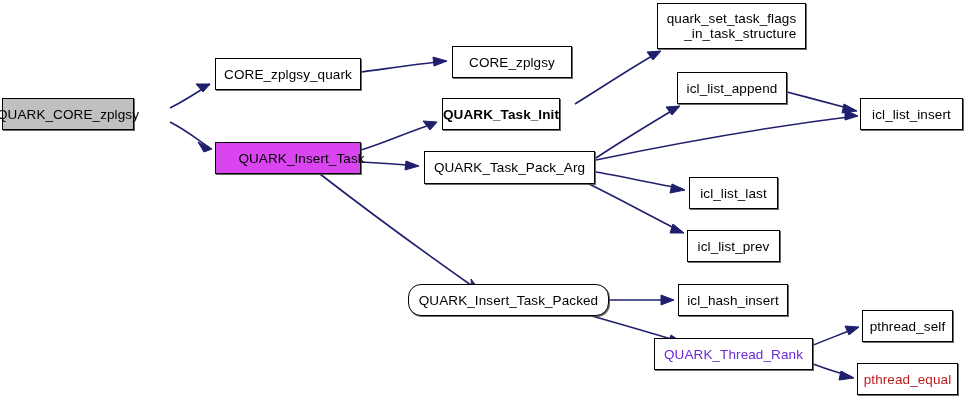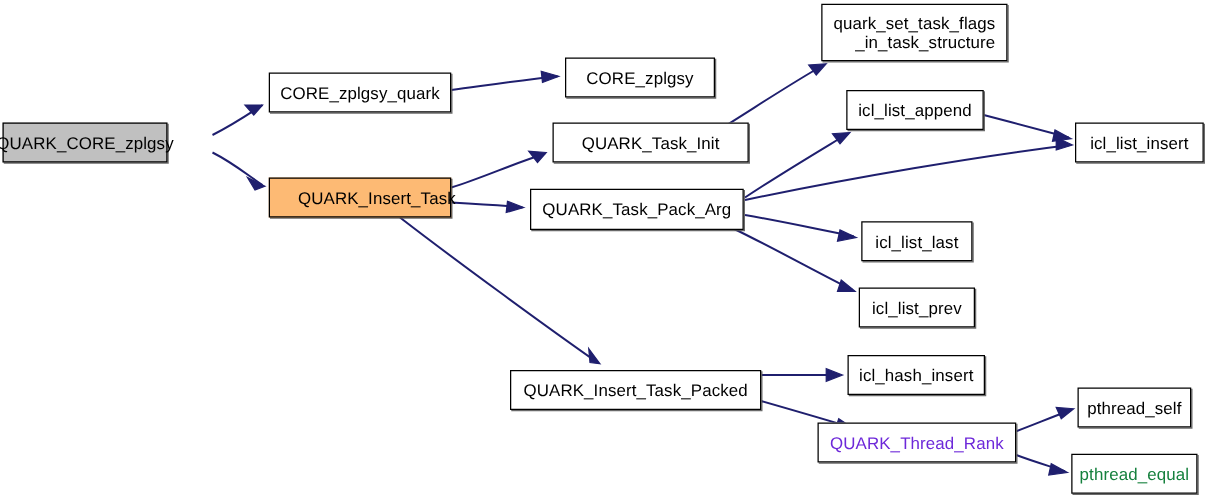--- a/index.html
+++ b/index.html
@@ -89,28 +89,28 @@
       <polygon class="edge-head" points="674,300 661,295 661,305" fill="#1f1f6e" stroke="#1f1f6e"></polygon>
       <path class="edge-path" d="M 592 316 C 620 324, 655 334, 681 342" stroke="#1f1f6e"></path>
       <polygon class="edge-head" points="683,343 671,335 668,344" fill="#1f1f6e" stroke="#1f1f6e"></polygon>
       <path class="edge-path" d="M 813 345 C 829 339, 843 333, 857 328" stroke="#1f1f6e"></path>
       <polygon class="edge-head" points="859,327 845,326 849,335" fill="#1f1f6e" stroke="#1f1f6e"></polygon>
       <path class="edge-path" d="M 813 364 C 826 369, 840 373, 852 377" stroke="#1f1f6e"></path>
       <polygon class="edge-head" points="854,378 841,371 839,380" fill="#1f1f6e" stroke="#1f1f6e"></polygon>
     </svg>
 <div class="node-box highlight" style="left: 2px; top: 98px; width: 132px; height: 32px; border-color: rgb(0, 0, 0); background: rgb(192, 192, 192); color: rgb(0, 0, 0);">QUARK_CORE_zplgsy</div>
     <div class="node-box" style="left: 215px; top: 58px; width: 146px; height: 32px; border-color: rgb(0, 0, 0); background: rgb(255, 255, 255); color: rgb(0, 0, 0);">CORE_zplgsy_quark</div>
-    <div class="node-box" style="left: 215px; top: 142px; width: 146px; height: 32px; border-color: rgb(0, 0, 0); background: #fdba74; color: rgb(0, 0, 0); padding-left: 27px;">QUARK_Insert_Task</div>
+    <div class="node-box" style="left: 215px; top: 142px; width: 146px; height: 32px; border-color: rgb(0, 0, 0); background: #d946ef; color: rgb(0, 0, 0); padding-left: 27px;">QUARK_Insert_Task</div>
     <div class="node-box" style="left: 452px; top: 46px; width: 120px; height: 32px; border-color: rgb(0, 0, 0); background: rgb(255, 255, 255); color: rgb(0, 0, 0);">CORE_zplgsy</div>
-    <div class="node-box" style="left: 442px; top: 98px; width: 157px; height: 32px; border-color: rgb(0, 0, 0); background: rgb(255, 255, 255); color: rgb(0, 0, 0);">QUARK_Task_Init</div>
+    <div class="node-box" style="left: 442px; top: 98px; width: 118px; height: 32px; border-color: rgb(0, 0, 0); background: rgb(255, 255, 255); color: rgb(0, 0, 0); font-weight: bold;">QUARK_Task_Init</div>
     <div class="node-box" style="left: 424px; top: 151px; width: 171px; height: 33px; border-color: rgb(0, 0, 0); background: rgb(255, 255, 255); color: rgb(0, 0, 0);">QUARK_Task_Pack_Arg</div>
     <div class="node-box" style="left: 657px; top: 3px; width: 149px; height: 46px; border-color: rgb(0, 0, 0); background: rgb(255, 255, 255); color: rgb(0, 0, 0);">quark_set_task_flags
 _in_task_structure</div>
     <div class="node-box" style="left: 677px; top: 72px; width: 110px; height: 32px; border-color: rgb(0, 0, 0); background: rgb(255, 255, 255); color: rgb(0, 0, 0);">icl_list_append</div>
     <div class="node-box" style="left: 860px; top: 98px; width: 103px; height: 32px; border-color: rgb(0, 0, 0); background: rgb(255, 255, 255); color: rgb(0, 0, 0);">icl_list_insert</div>
     <div class="node-box" style="left: 689px; top: 177px; width: 89px; height: 32px; border-color: rgb(0, 0, 0); background: rgb(255, 255, 255); color: rgb(0, 0, 0);">icl_list_last</div>
     <div class="node-box" style="left: 687px; top: 230px; width: 93px; height: 32px; border-color: rgb(0, 0, 0); background: rgb(255, 255, 255); color: rgb(0, 0, 0);">icl_list_prev</div>
-    <div class="node-box" style="left: 408px; top: 296px; width: 201px; height: 32px; border-color: rgb(0, 0, 0); background: rgb(255, 255, 255); color: rgb(0, 0, 0);">QUARK_Insert_Task_Packed</div>
+    <div class="node-box" style="left: 408px; top: 284px; width: 201px; height: 32px; border-color: rgb(0, 0, 0); background: rgb(255, 255, 255); color: rgb(0, 0, 0); border-radius: 13px;">QUARK_Insert_Task_Packed</div>
     <div class="node-box" style="left: 678px; top: 284px; width: 110px; height: 32px; border-color: rgb(0, 0, 0); background: rgb(255, 255, 255); color: rgb(0, 0, 0);">icl_hash_insert</div>
     <div class="node-box" style="left: 654px; top: 338px; width: 159px; height: 32px; border-color: rgb(0, 0, 0); background: rgb(255, 255, 255); color: #6d28d9;">QUARK_Thread_Rank</div>
     <div class="node-box" style="left: 862px; top: 310px; width: 91px; height: 32px; border-color: rgb(0, 0, 0); background: rgb(255, 255, 255); color: rgb(0, 0, 0);">pthread_self</div>
-    <div class="node-box" style="left: 857px; top: 363px; width: 101px; height: 32px; border-color: rgb(0, 0, 0); background: rgb(255, 255, 255); color: #15803d;">pthread_equal</div>
+    <div class="node-box" style="left: 857px; top: 363px; width: 101px; height: 32px; border-color: rgb(0, 0, 0); background: rgb(255, 255, 255); color: #b91c1c;">pthread_equal</div>
   </div>
 
 </body></html>

